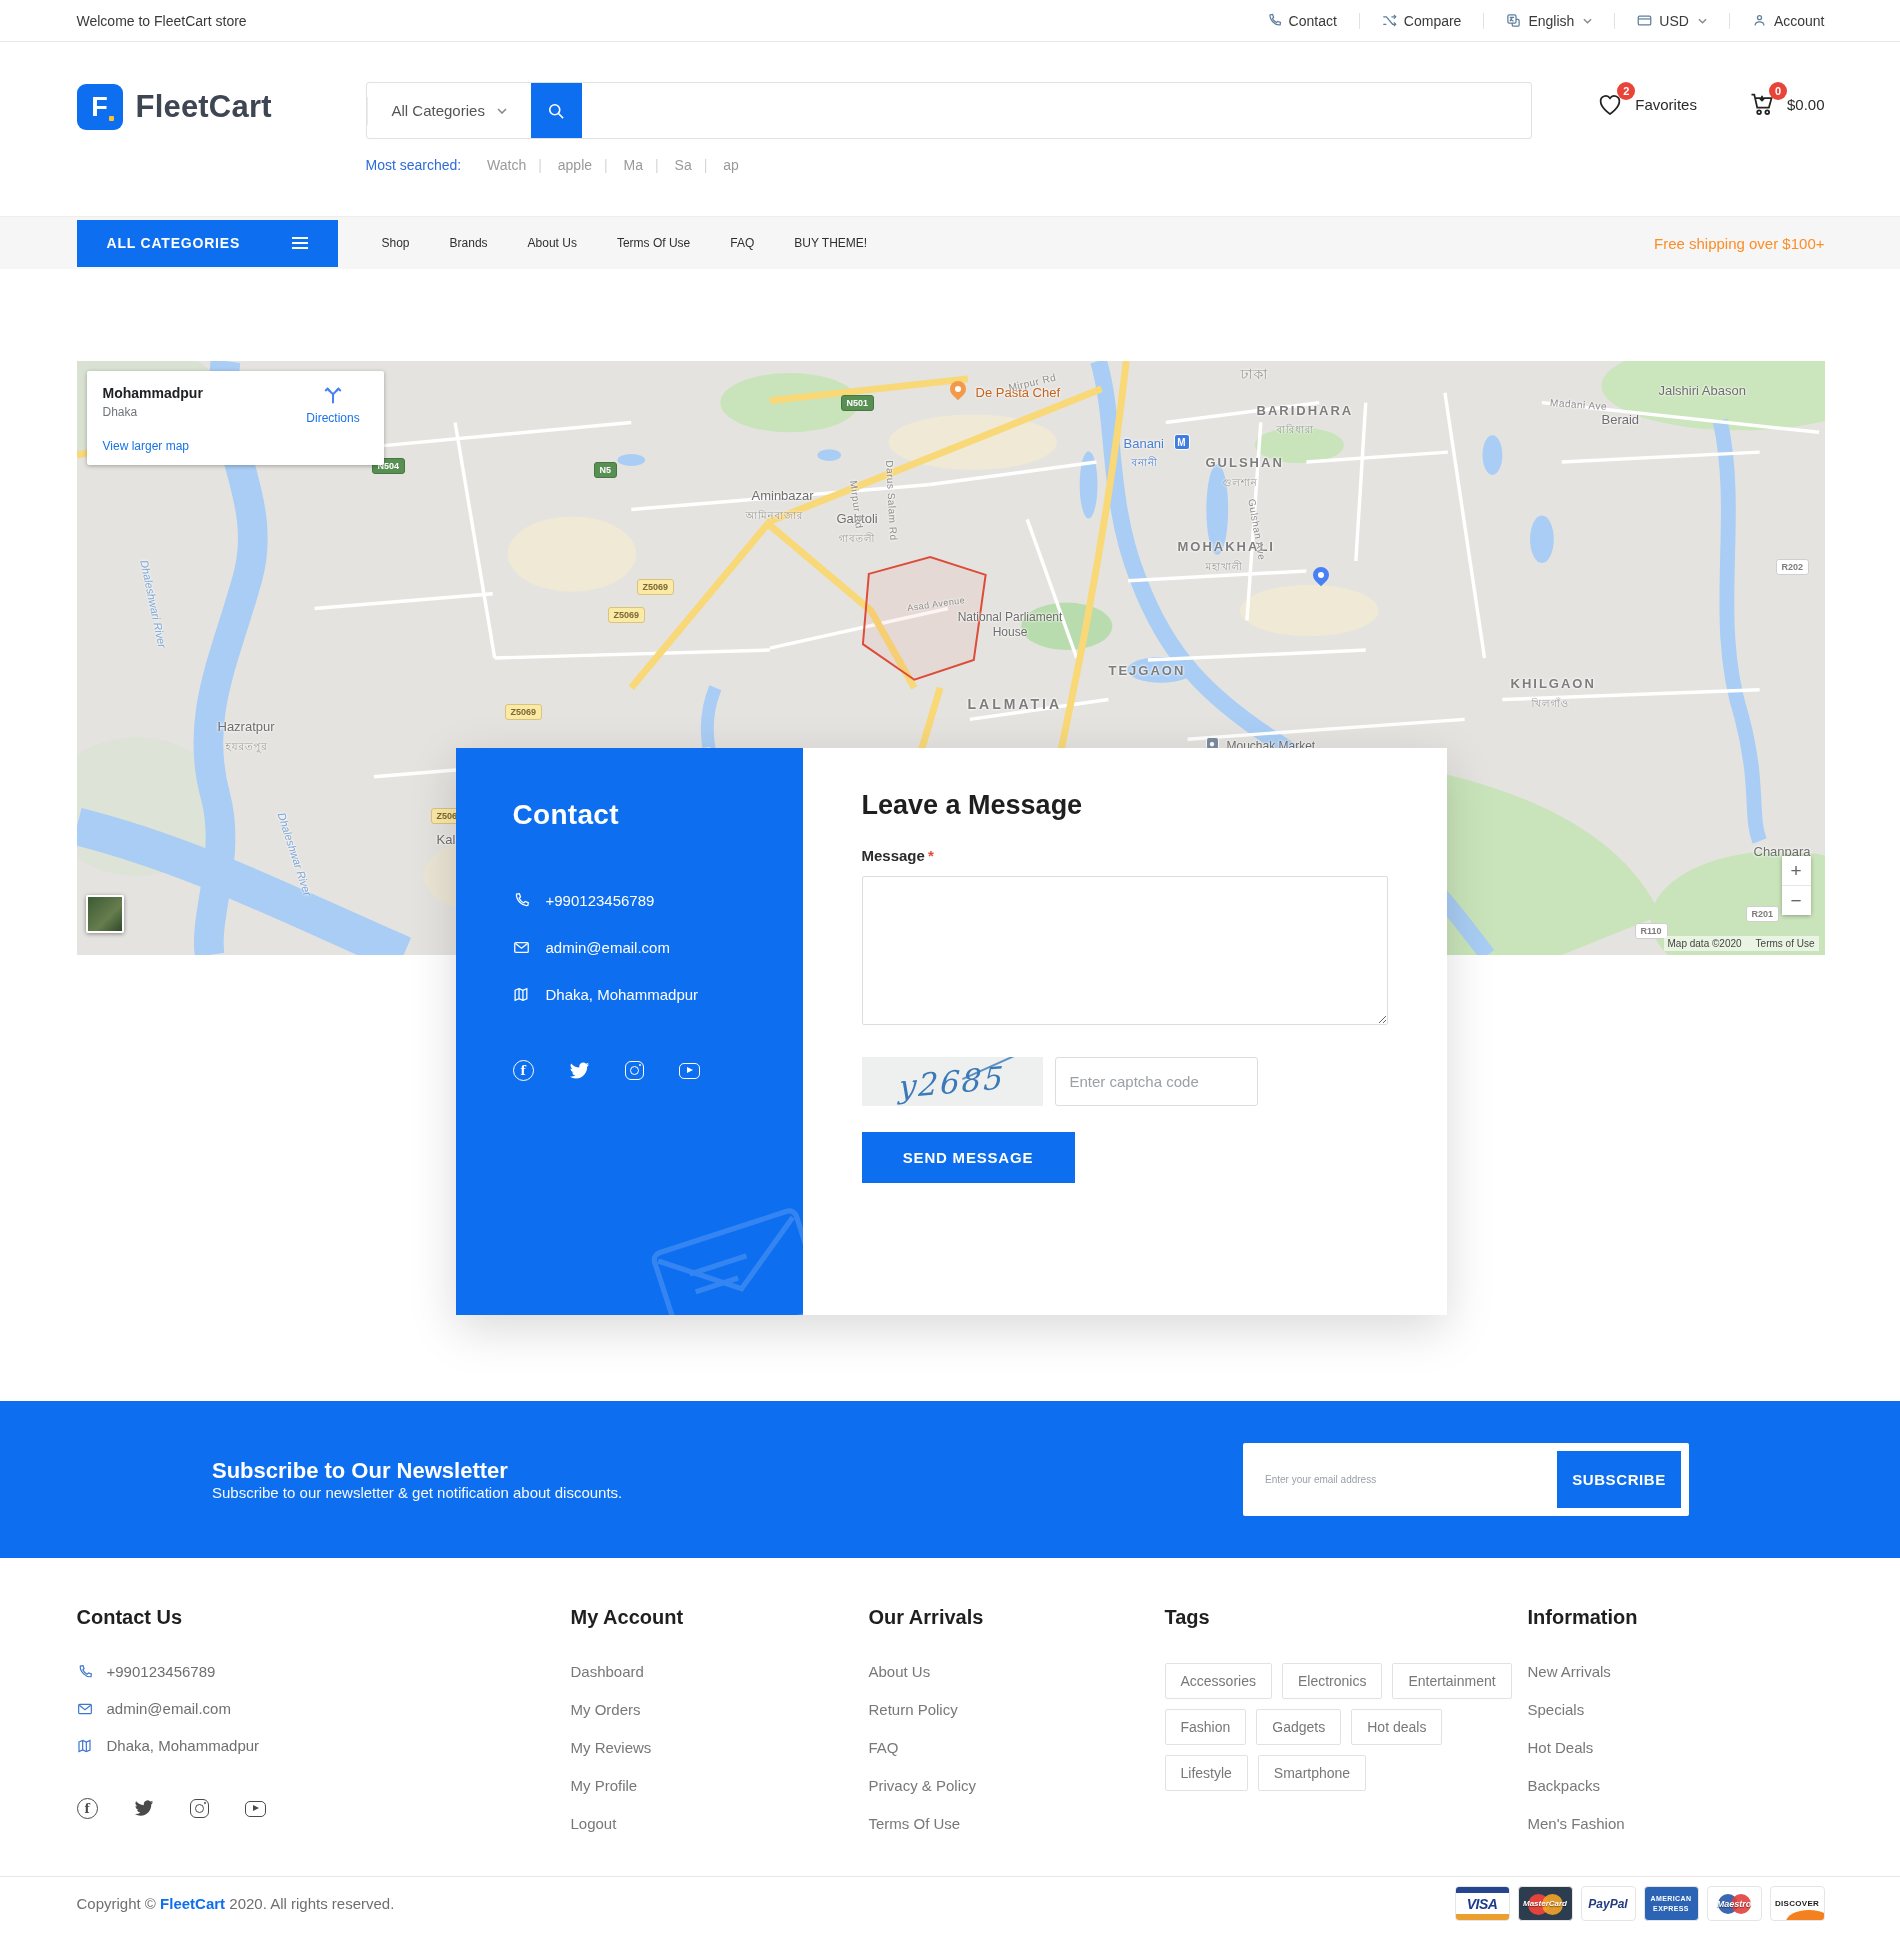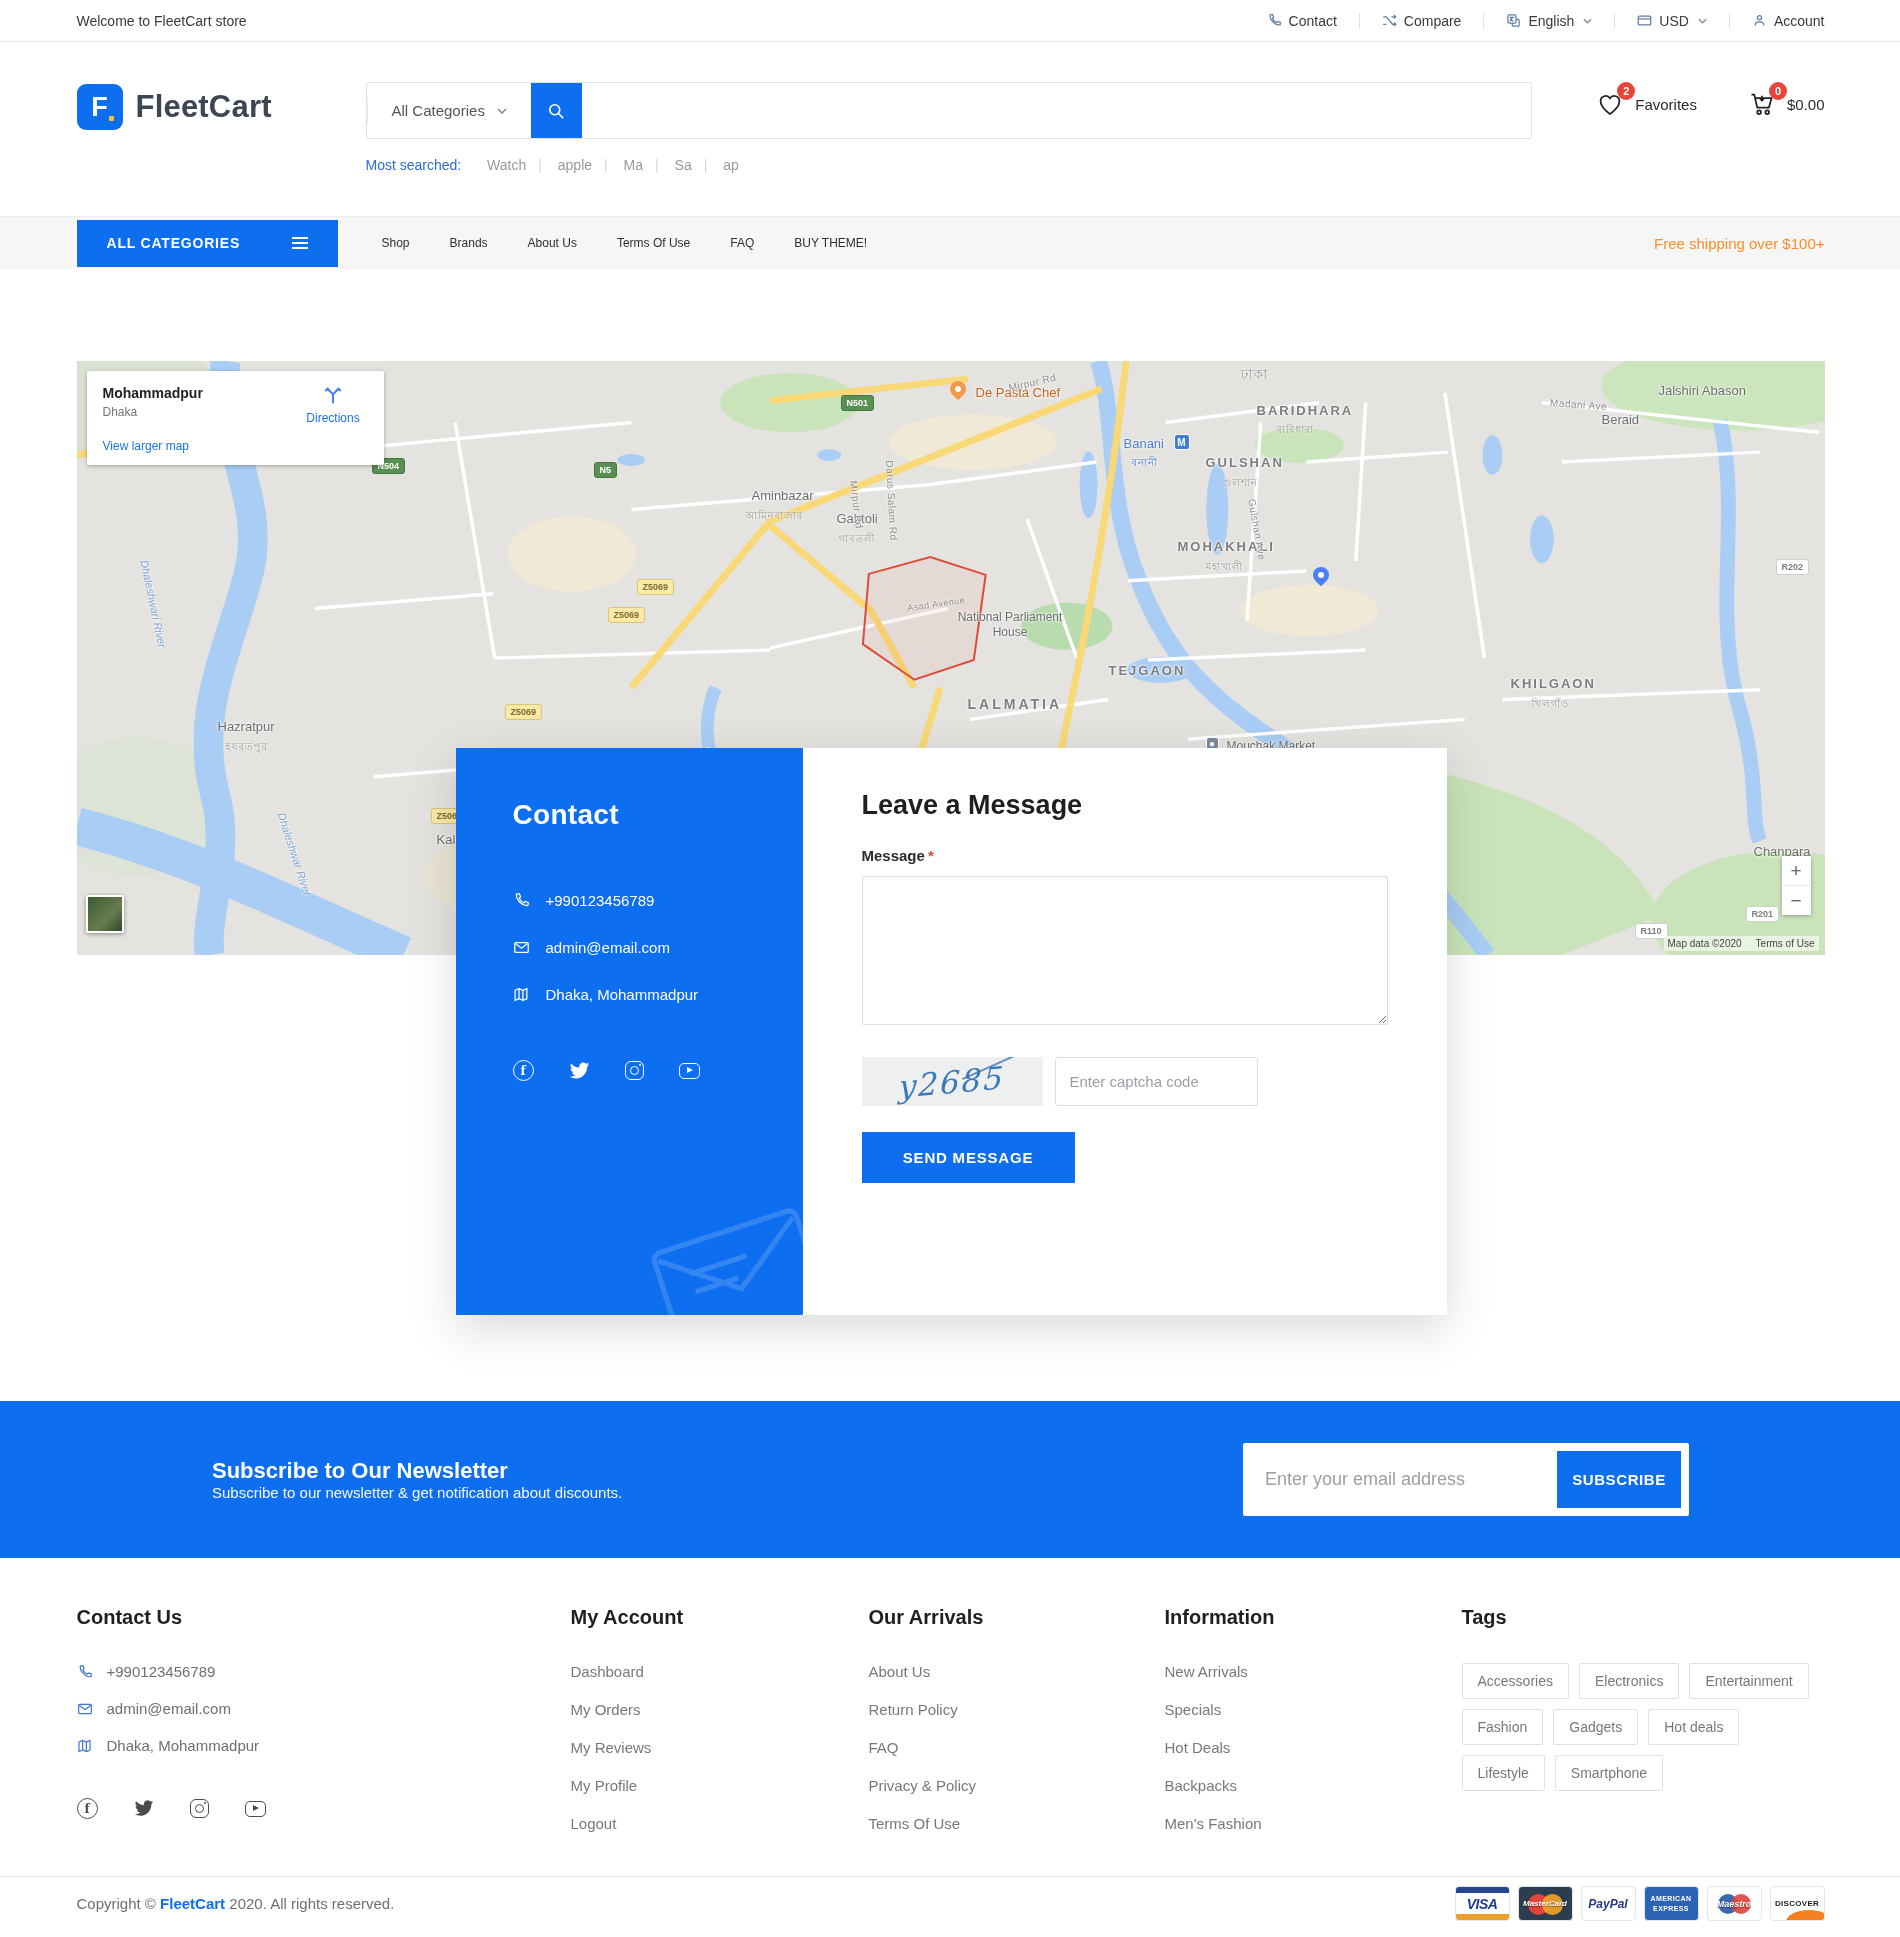--- a/index.html
+++ b/index.html
@@ -116,21 +116,21 @@
   .captcha-row input::placeholder { color:#9aa0a6; }
   .send-btn { margin-top:26px; width:213px; height:51px; background:#0d6ef0; color:#fff; border:0; font-family:inherit;
               font-size:15px; font-weight:bold; letter-spacing:0.8px; cursor:pointer; }
 
   
   .newsletter { background:#0d6ef0; height:157px; color:#fff; }
   .nl-inner { height:100%; display:flex; align-items:center; justify-content:space-between; padding:0 212px 0 212px; width:1901px; margin:0; }
   .nl-title { font-size:22px; font-weight:bold; }
   .nl-sub { font-size:15px; margin-top:0; opacity:.96; }
   .nl-form { width:446px; height:73px; background:#fff; display:flex; align-items:center; padding:8px; border-radius:2px; }
-  .nl-form input { flex:1; border:0; outline:none; font-size:18px; padding:0 14px; color:#444; font-family:inherit; }
+  .nl-form input { flex:1; border:0; outline:none; font-size:10px; padding:0 14px; color:#444; font-family:inherit; }
   .nl-form input::placeholder { color:#9aa0a6; }
   .nl-btn { width:124px; height:57px; background:#0d6ef0; color:#fff; border:0; font-family:inherit; font-size:15px; font-weight:bold; letter-spacing:0.6px; cursor:pointer; }
 
   
   .footer { padding-top:48px; }
   .f-cols { display:flex; }
   .f-col h4 { font-size:20px; color:#1f1f1f; margin-bottom:34px; }
   .f-col-contact { width:494px; }
   .f-col-account { width:298px; }
   .f-col-services { width:296px; }
@@ -605,43 +605,43 @@
       <h4>Our Arrivals</h4>
       <ul class="f-links">
         <li><a>About Us</a></li>
         <li><a>Return Policy</a></li>
         <li><a>FAQ</a></li>
         <li><a>Privacy &amp; Policy</a></li>
         <li><a>Terms Of Use</a></li>
       </ul>
     </div>
 
-    <div class="f-col f-col-info">
-      <h4>Information</h4>
-      <ul class="f-links">
-        <li><a>New Arrivals</a></li>
-        <li><a>Specials</a></li>
-        <li><a>Hot Deals</a></li>
-        <li><a>Backpacks</a></li>
-        <li><a>Men's Fashion</a></li>
-      </ul>
-    </div>
-
     <div class="f-col f-col-tags">
       <h4>Tags</h4>
       <div class="tags-wrap">
         <a class="tag-chip">Accessories</a>
         <a class="tag-chip">Electronics</a>
         <a class="tag-chip">Entertainment</a>
         <a class="tag-chip">Fashion</a>
         <a class="tag-chip">Gadgets</a>
         <a class="tag-chip">Hot deals</a>
         <a class="tag-chip">Lifestyle</a>
         <a class="tag-chip">Smartphone</a>
       </div>
+    </div>
+
+    <div class="f-col f-col-info">
+      <h4>Information</h4>
+      <ul class="f-links">
+        <li><a>New Arrivals</a></li>
+        <li><a>Specials</a></li>
+        <li><a>Hot Deals</a></li>
+        <li><a>Backpacks</a></li>
+        <li><a>Men's Fashion</a></li>
+      </ul>
     </div>
   </div>
 
   <div class="f-bottom">
     <div class="container f-bottom-inner">
       <div class="copyright">
         <span>Copyright © </span><b>FleetCart</b><span> 2020. All rights reserved.</span>
       </div>
       <div class="pays">
         <span class="pay pay-visa">

